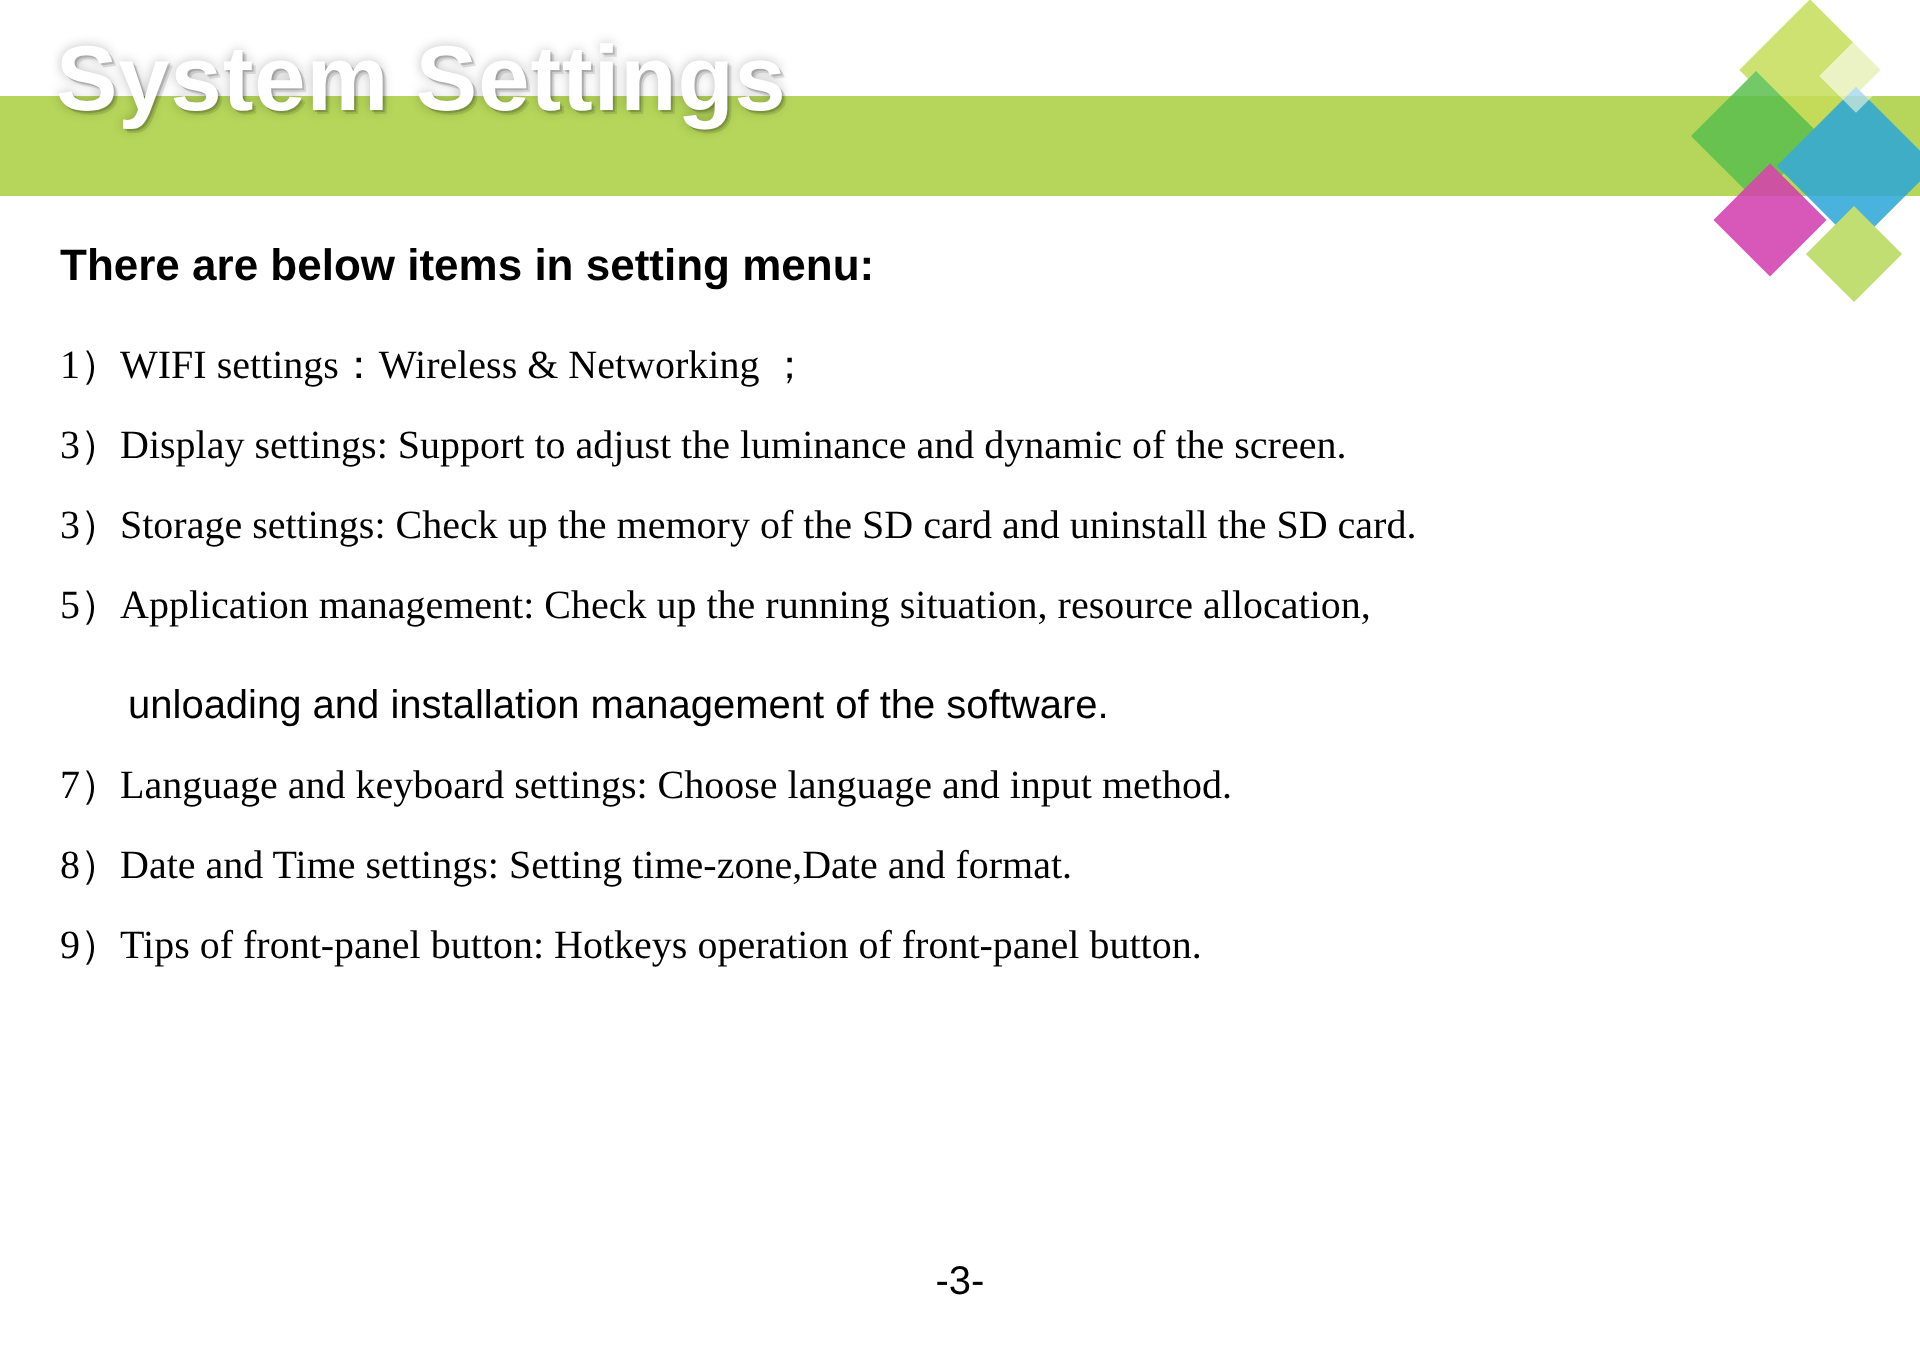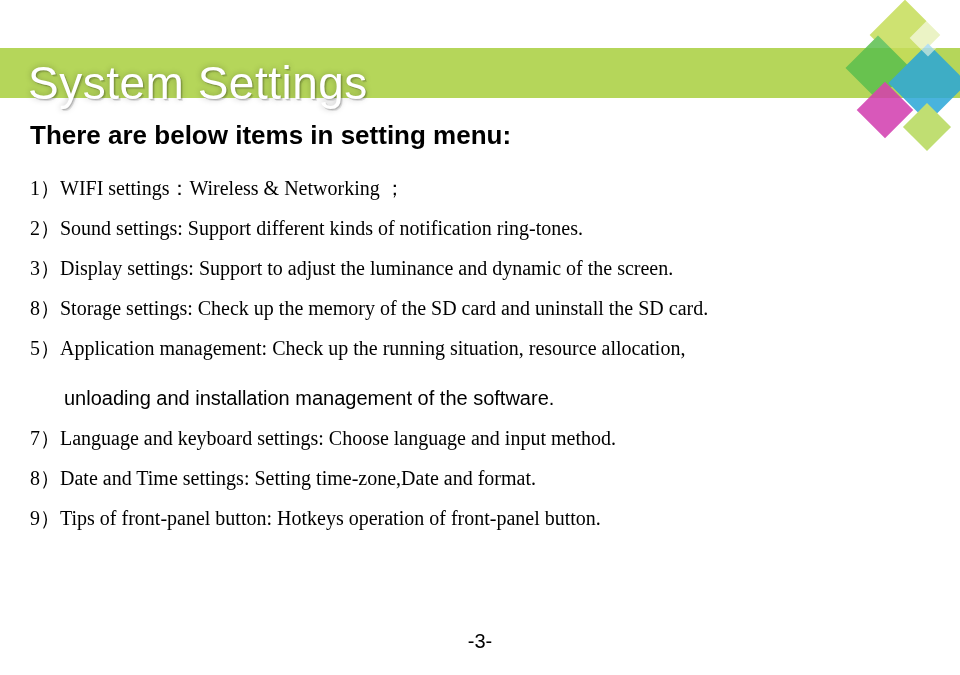--- a/index.html
+++ b/index.html
@@ -17,48 +17,47 @@
     left: 0;
     right: 0;
     height: 50px;
     background: #b5d65a;
   }
   .title {
     position: absolute;
     top: 12px;
     left: 28px;
     font-family: Arial Black, Arial, sans-serif;
-    font-weight: 400;
+    font-weight: 700;
     font-size: 46px;
     color: #fff;
     text-shadow:
       0 0 6px rgba(0,0,0,0.25),
       1px 1px 0 rgba(0,0,0,0.15),
       2px 2px 0 rgba(0,0,0,0.1);
     letter-spacing: 0.5px;
-    margin-top: 44px;
   }
   .deco {
     position: absolute;
     top: 0;
     right: 0;
     width: 200px;
     height: 170px;
     pointer-events: none;
   }
   .content {
     position: absolute;
     top: 120px;
     left: 30px;
     right: 60px;
   }
   .intro {
     font-family: Arial Black, Arial, sans-serif;
     font-weight: 900;
-    font-size: 26px;
+    font-size: 22px;
     color: #000;
     margin-bottom: 18px;
   }
   .item {
     font-family: Liberation Serif, serif;
     font-size: 20px;
     color: #000;
     line-height: 1.9;
     margin-bottom: 2px;
   }
@@ -97,23 +96,22 @@
     <rect x="155" y="25" width="26" height="26" fill="#ffffff" opacity="0.6" transform="rotate(45 168 38)"></rect>
   </g>
 </svg>
 
 <div class="title">System Settings</div>
 
 <div class="content">
   <div class="intro">There are below items in setting menu:</div>
   <div id="items-container">
       <div class="item">1）WIFI settings：Wireless &amp; Networking ；</div>
-      <div class="item">2）Sound settings: Support different kinds of notification ring-tones.</div>
       <div class="item">3）Display settings: Support to adjust the luminance and dynamic of the screen.</div>
-      <div class="item">8）Storage settings: Check up the memory of the SD card and uninstall the SD card.</div>
+      <div class="item">3）Storage settings: Check up the memory of the SD card and uninstall the SD card.</div>
       <div class="item">5）Application management: Check up the running situation, resource allocation,</div>
       <div class="item-indent">unloading and installation management of the software.</div>
       <div class="item">7）Language and keyboard settings: Choose language and input method.</div>
       <div class="item">8）Date and Time settings: Setting time-zone,Date and format.</div>
       <div class="item">9）Tips of front-panel button: Hotkeys operation of front-panel button.</div>
     </div>
 </div>
 
 <div class="page-number">-3-</div>
 

